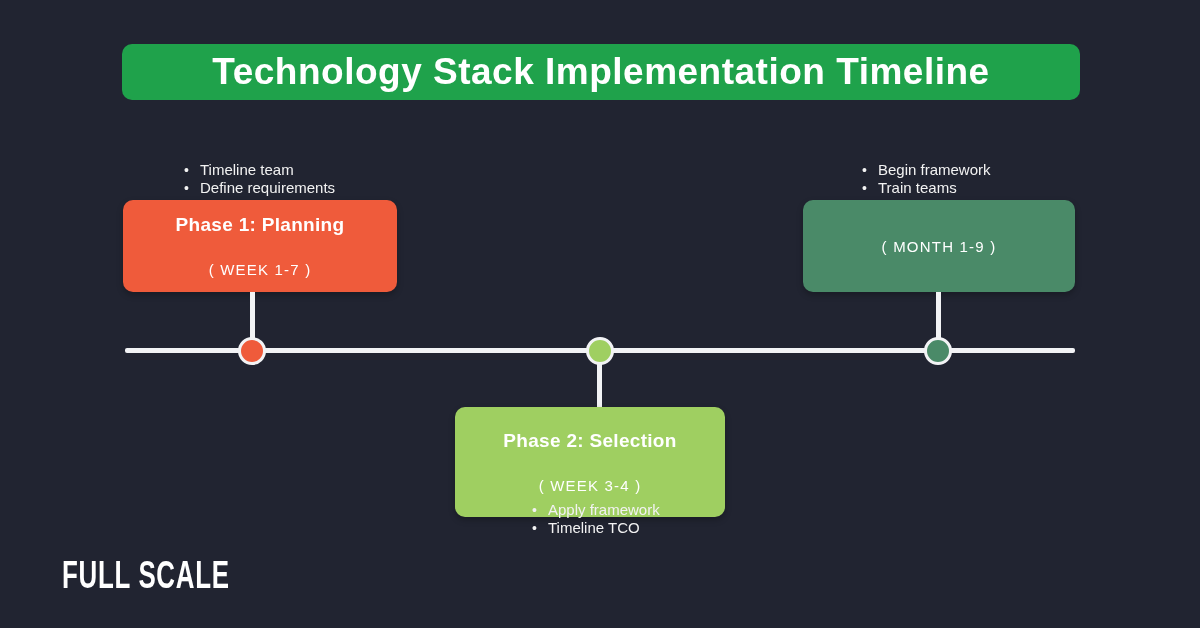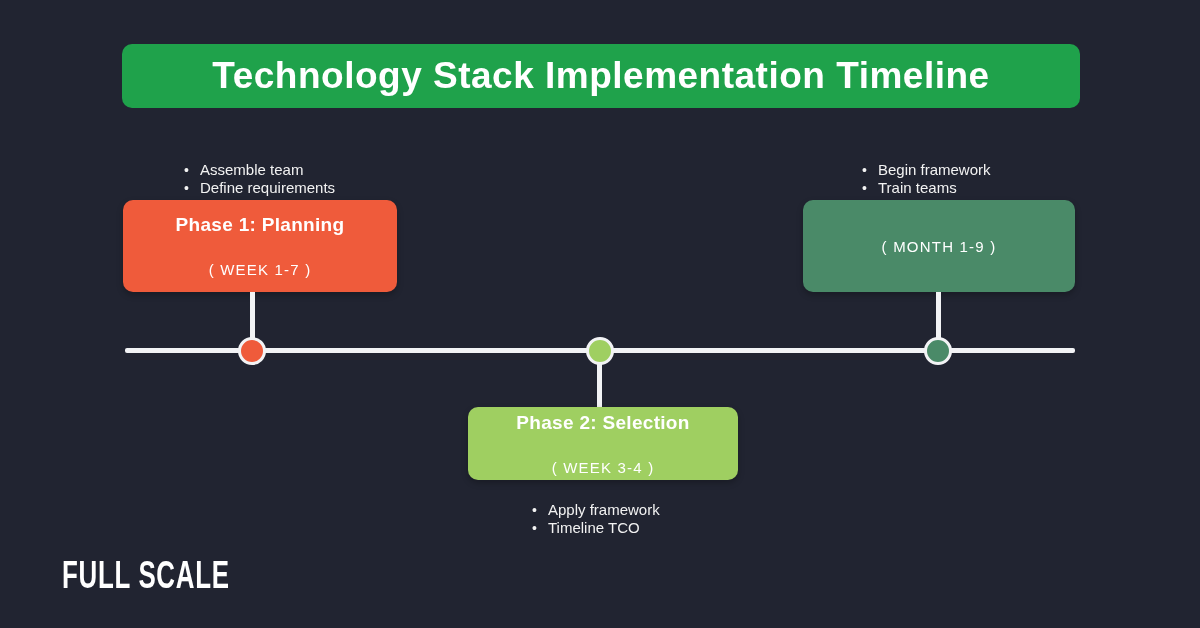--- a/index.html
+++ b/index.html
@@ -16,21 +16,21 @@
     overflow: hidden;
     background: #212431;
   }
 
   
   .title-banner {
     position: absolute;
     left: 122px;
     top: 44px;
     width: 958px;
-    height: 64px;
+    height: 56px;
     border-radius: 10px;
     display: flex;
     align-items: center;
     justify-content: center;
   }
   .title-banner h1 {
     margin: 0;
     font-size: 37px;
     font-weight: 700;
     color: #ffffff;
@@ -89,21 +89,21 @@
     font-weight: 700;
     letter-spacing: 0.3px;
   }
   .phase-card .phase-period {
     color: #ffffff;
     font-size: 15px;
     font-weight: 400;
     letter-spacing: 1.2px;
   }
   .phase-card.p1 { left: 123px; top: 200px; width: 274px; height: 92px; }
-  .phase-card.p2 { left: 468px; top: 407px; width: 270px; height: 73px; }
+  .phase-card.p2 { left: 455px; top: 407px; width: 270px; height: 110px; }
   .phase-card.p3 { left: 803px; top: 200px; width: 272px; height: 92px; }
 
   
   .bullet-list {
     position: absolute;
     margin: 0;
     padding: 0;
     list-style: none;
     color: #f2f2f2;
     font-size: 15px;
@@ -141,21 +141,21 @@
 
 <div class="frame" style="background-color: rgb(33, 36, 49);">
 
   <div class="title-banner" style="background-color: rgb(31, 162, 75);">
     <h1>Technology Stack Implementation Timeline</h1>
   </div>
 
   <ul class="bullet-list b1">
     <li>
       <span class="bullet-dot">•</span>
-      <span>Assemble team</span>
+      <span>Timeline team</span>
     </li>
     <li>
       <span class="bullet-dot">•</span>
       <span>Define requirements</span>
     </li>
   </ul>
 
   <ul class="bullet-list b3">
     <li>
       <span class="bullet-dot">•</span>

